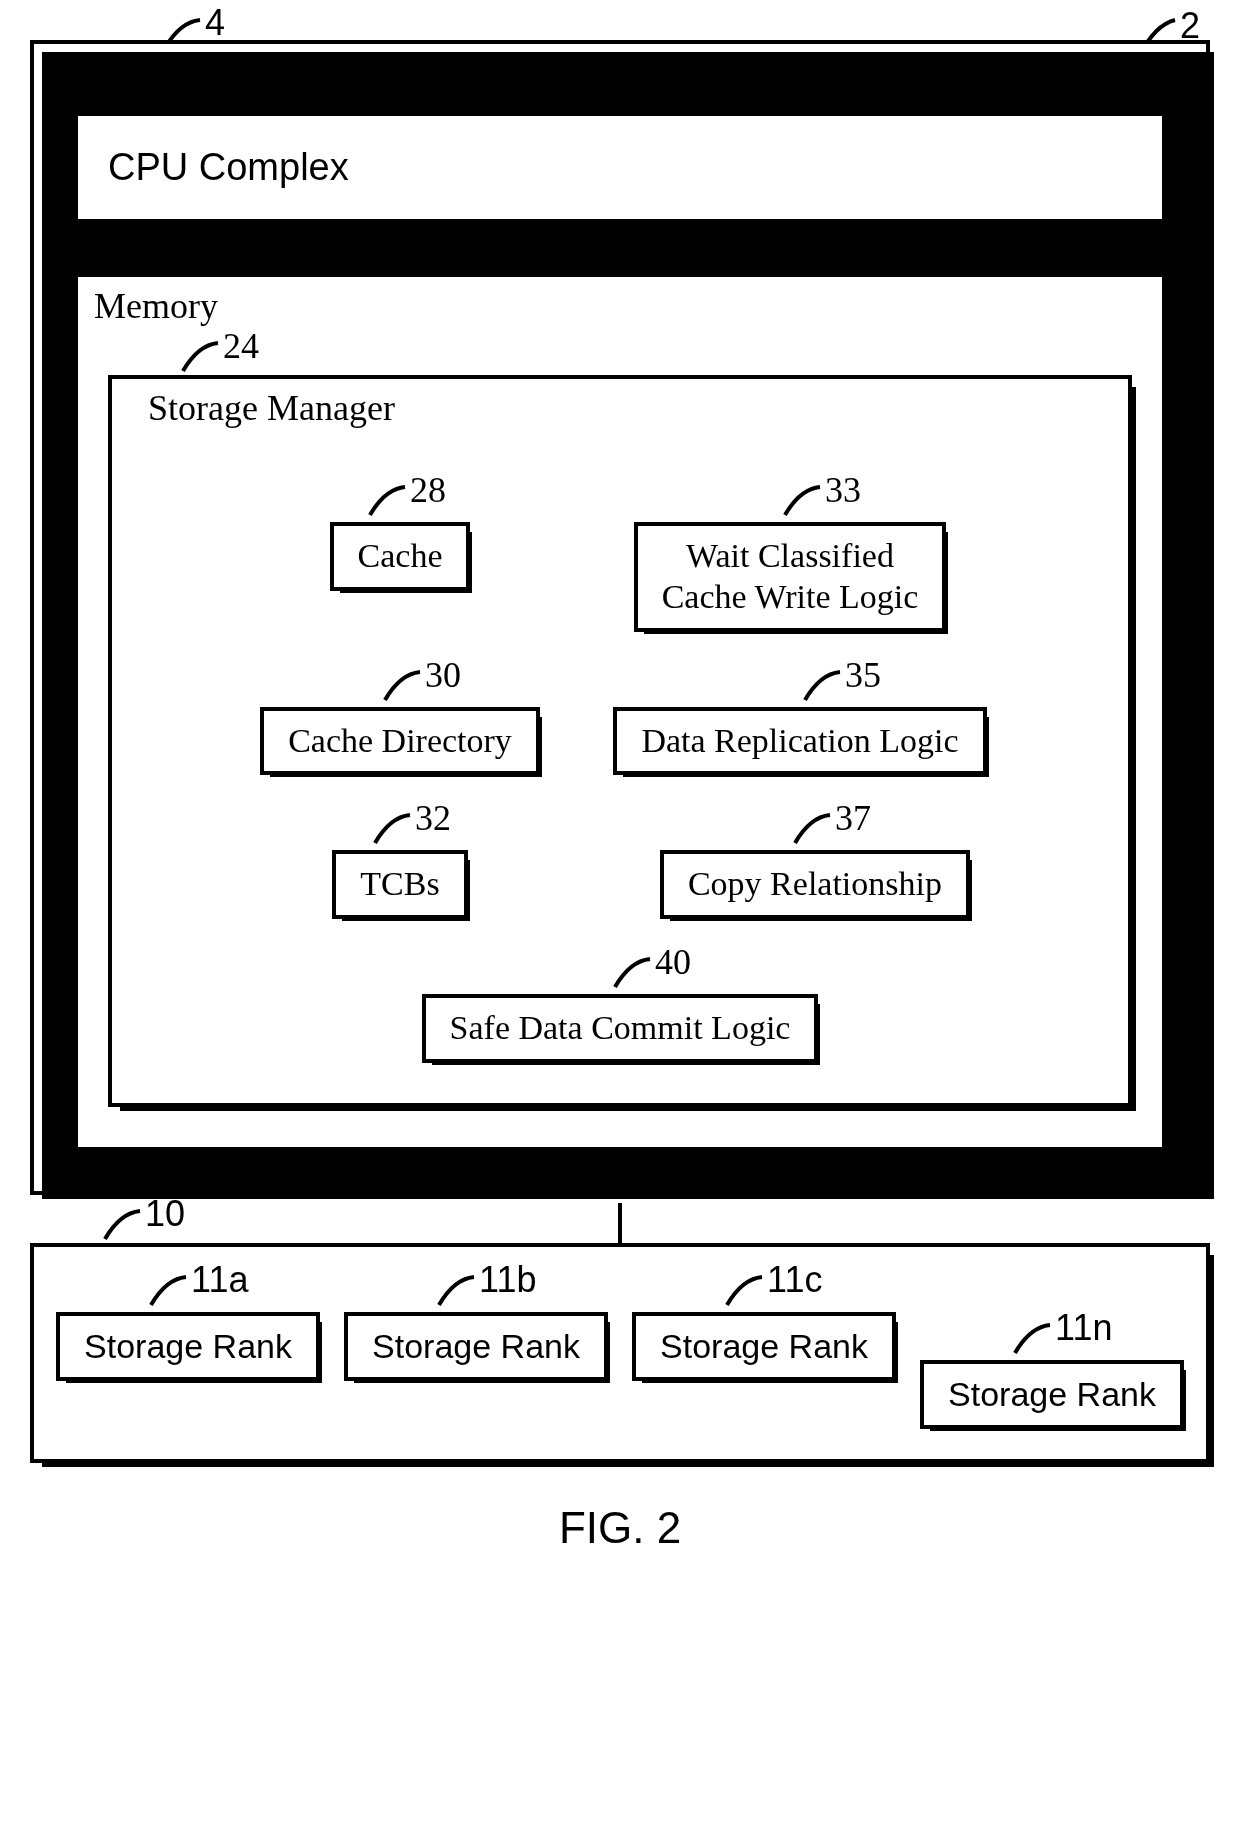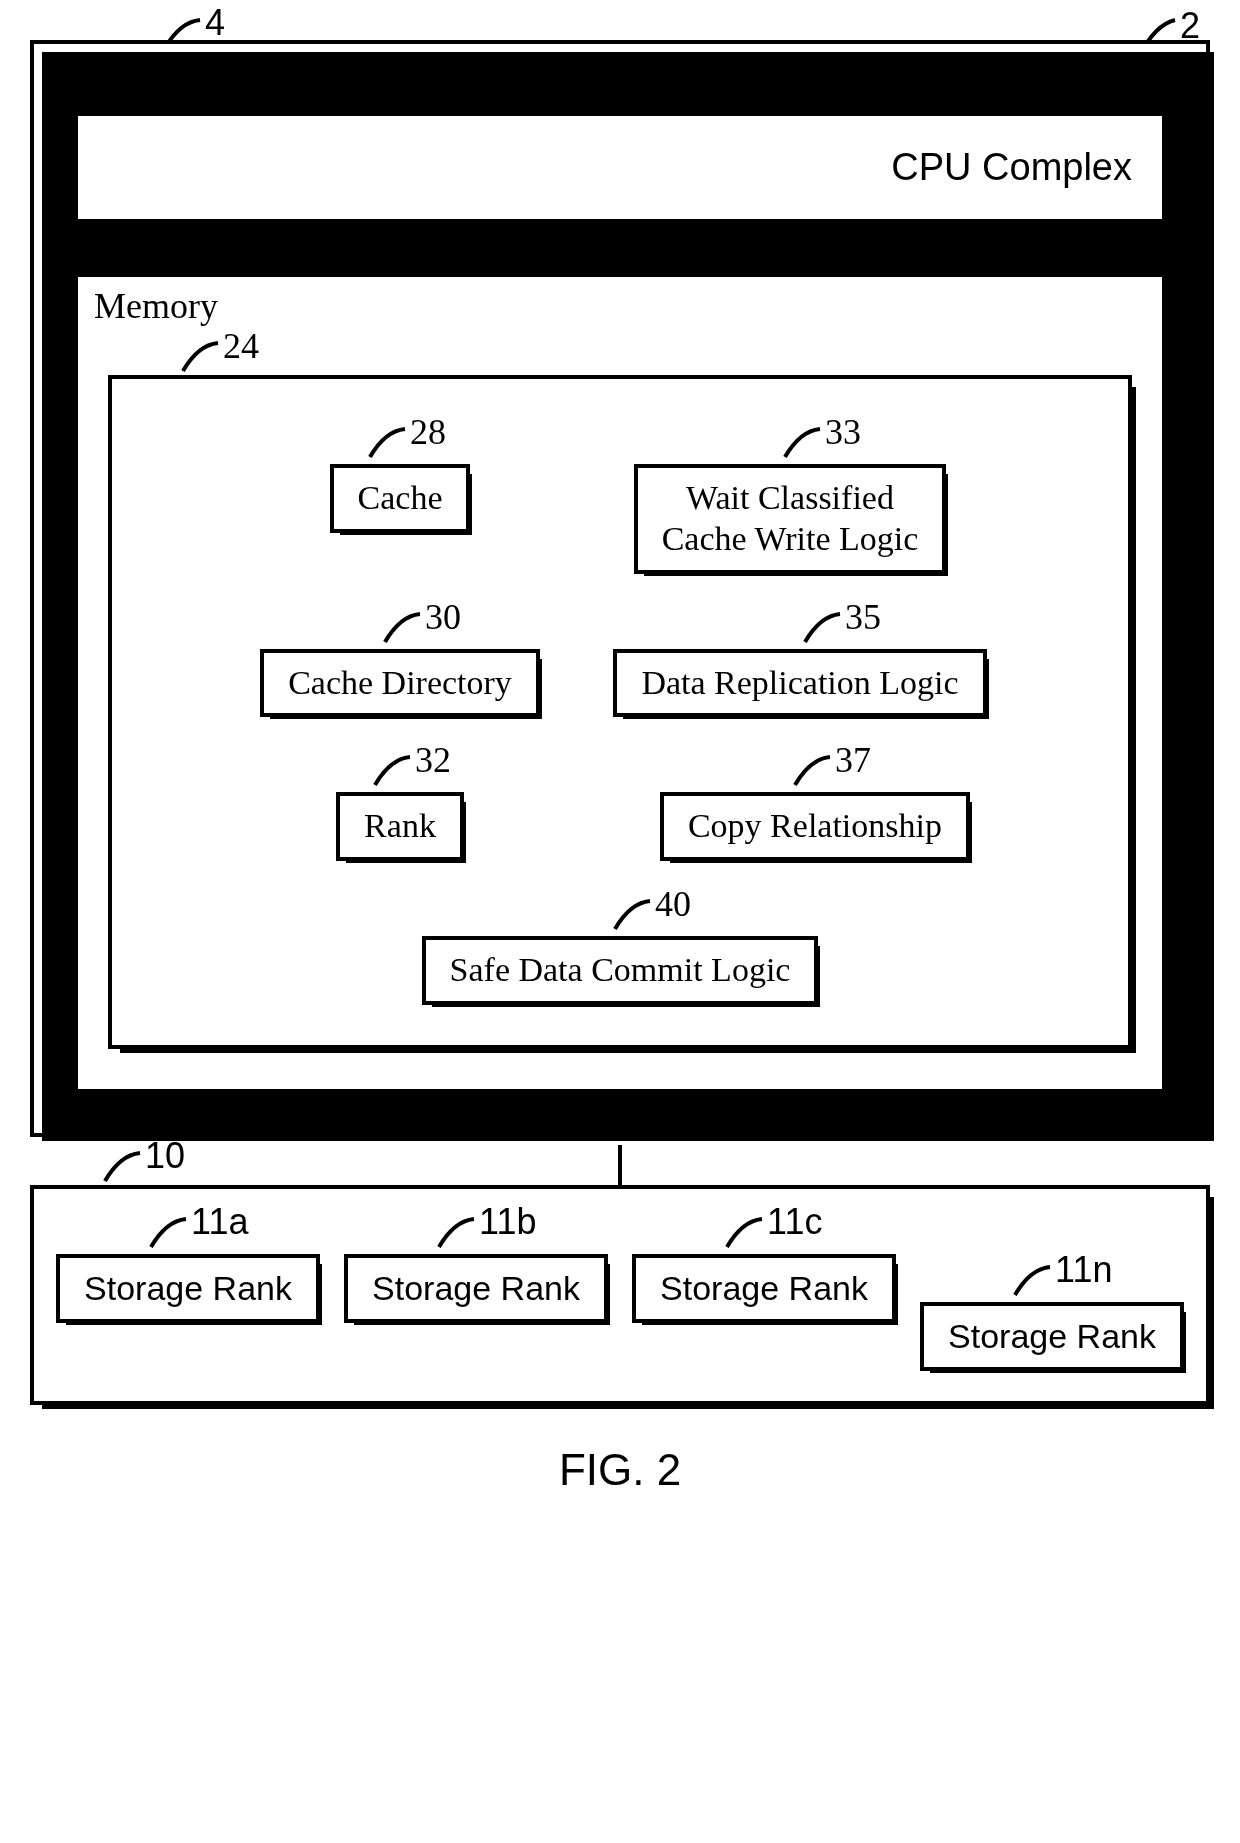--- a/index.html
+++ b/index.html
@@ -106,21 +106,21 @@
   <div class="shadow-box" style="padding:0 0 30px 0; z-index:10;">
     <div class="box-title">Storage Controller</div>
 
     <div style="position:relative; margin:10px 40px 30px; z-index:2;">
       <div style="position:absolute; top:-42px; left:50%; transform:translateX(-80px);">
         <svg width="80" height="45">
             <path d="M 50 10 Q 30 12 15 38" stroke="#000" stroke-width="4" fill="none"></path>
           </svg>
         <span style="position:absolute; top:-8px; left:55px; font-size:36px;">12</span>
       </div>
-      <div class="shadow-box" style="padding:30px; text-align:right; font-size:38px;">
+      <div class="shadow-box" style="padding:30px; text-align:left; font-size:38px;">
         <span>CPU Complex</span>
       </div>
     </div>
 
     <div style="position:relative; margin:50px 40px 10px; z-index:2;">
       <div style="position:absolute; top:-42px; left:60px;">
         <svg width="80" height="45">
             <path d="M 50 10 Q 30 12 15 38" stroke="#000" stroke-width="4" fill="none"></path>
           </svg>
         <span style="position:absolute; top:-8px; left:55px; font-size:36px;">20</span>
@@ -129,20 +129,21 @@
         <div class="box-title">Memory</div>
 
         <div style="position:relative; margin:40px 30px 10px; z-index:2;">
           <div style="position:absolute; top:-42px; left:60px;">
             <svg width="80" height="45">
                 <path d="M 50 10 Q 30 12 15 38" stroke="#000" stroke-width="4" fill="none"></path>
               </svg>
             <span style="position:absolute; top:-8px; left:55px; font-size:36px;">24</span>
           </div>
           <div class="shadow-box" style="padding:0 20px 40px;">
+            <div class="box-title">Storage Manager</div>
 
             <div style="display:flex; justify-content:center; gap:80px; margin-top:40px;">
               <div class="col-wrap" style="width:260px;">
                 <div style="position:relative; width:100%; height:45px;">
                   <div style="position:absolute; left:85px; top:0;">
                     <svg width="80" height="45">
                         <path d="M 50 10 Q 30 12 15 38" stroke="#000" stroke-width="4" fill="none"></path>
                       </svg>
                     <span style="position:absolute; top:-8px; left:55px; font-size:36px;">28</span>
                   </div>
@@ -200,21 +201,21 @@
               <div class="col-wrap" style="width:260px;">
                 <div style="position:relative; width:100%; height:45px;">
                   <div style="position:absolute; left:90px; top:0;">
                     <svg width="80" height="45">
                         <path d="M 50 10 Q 30 12 15 38" stroke="#000" stroke-width="4" fill="none"></path>
                       </svg>
                     <span style="position:absolute; top:-8px; left:55px; font-size:36px;">32</span>
                   </div>
                 </div>
                 <div class="small-box">
-                    <div class="small-box-inner">Rank</div>
+                    <div class="small-box-inner">TCBs</div>
                   </div>
               </div>
               <div class="col-wrap" style="width:360px;align-items:flex-end;">
                 <div style="position:relative; width:100%; height:45px;">
                   <div style="position:absolute; left:170px; top:0;">
                     <svg width="80" height="45">
                         <path d="M 50 10 Q 30 12 15 38" stroke="#000" stroke-width="4" fill="none"></path>
                       </svg>
                     <span style="position:absolute; top:-8px; left:55px; font-size:36px;">37</span>
                   </div>

